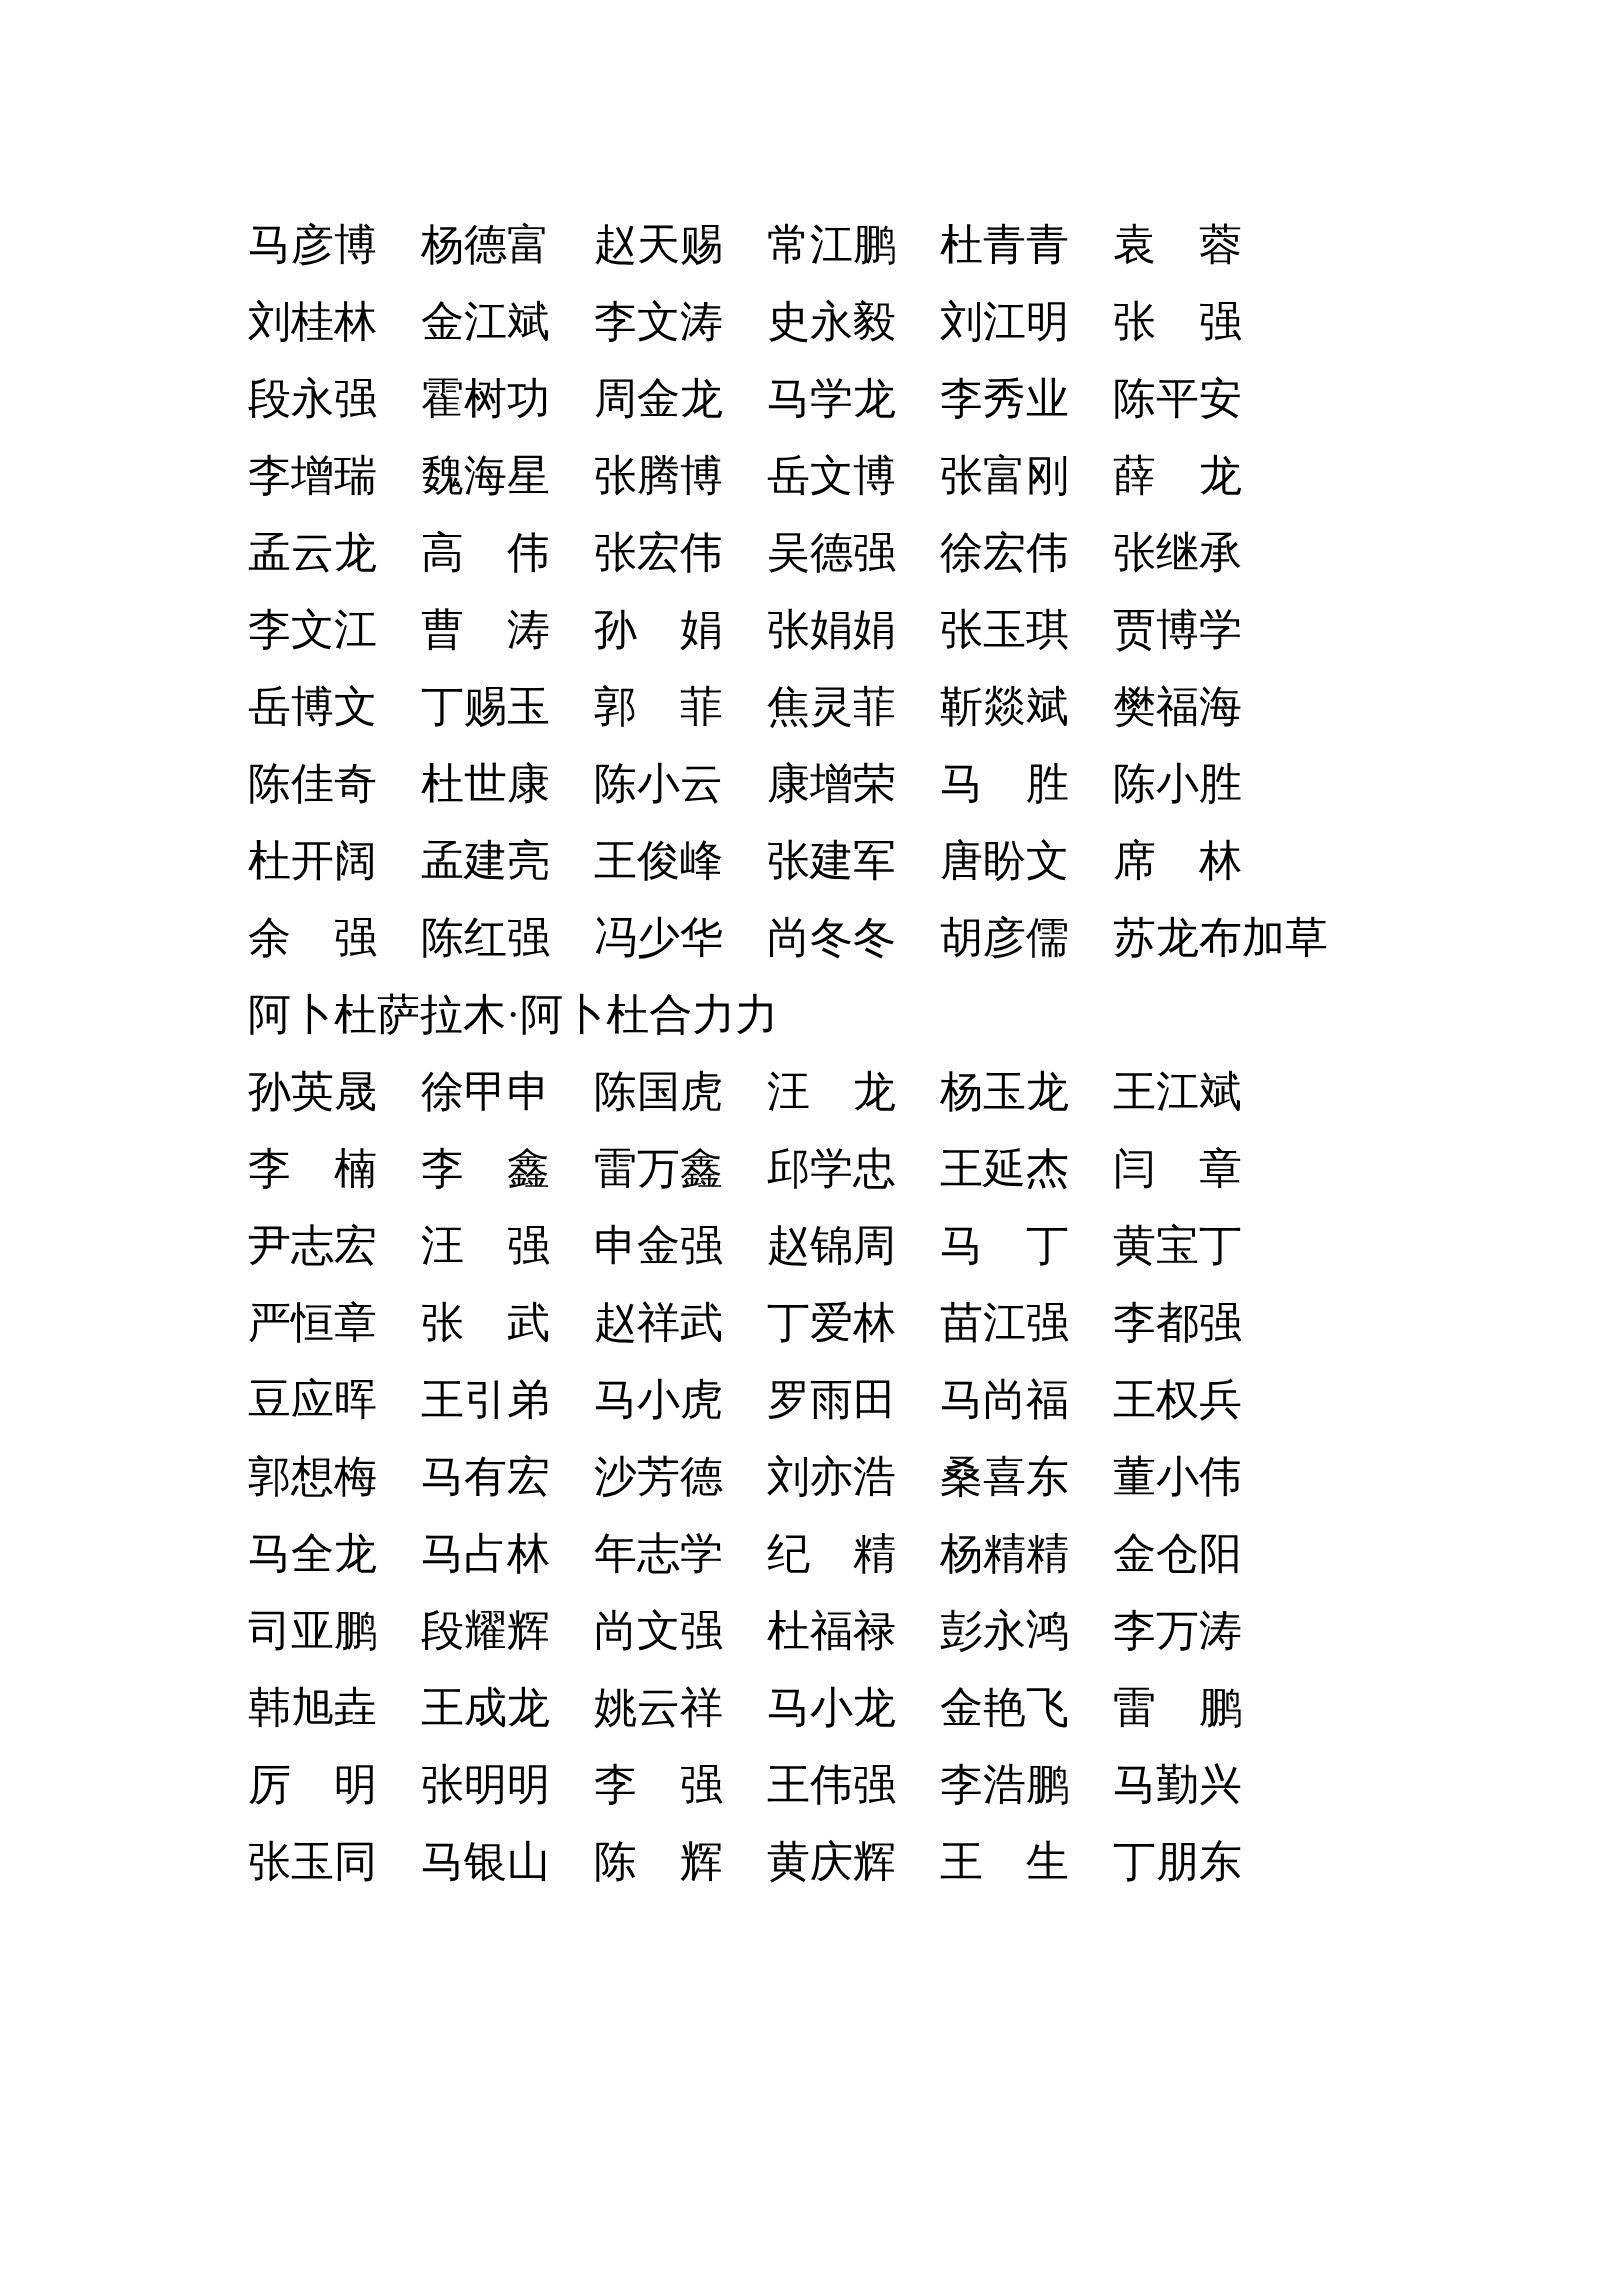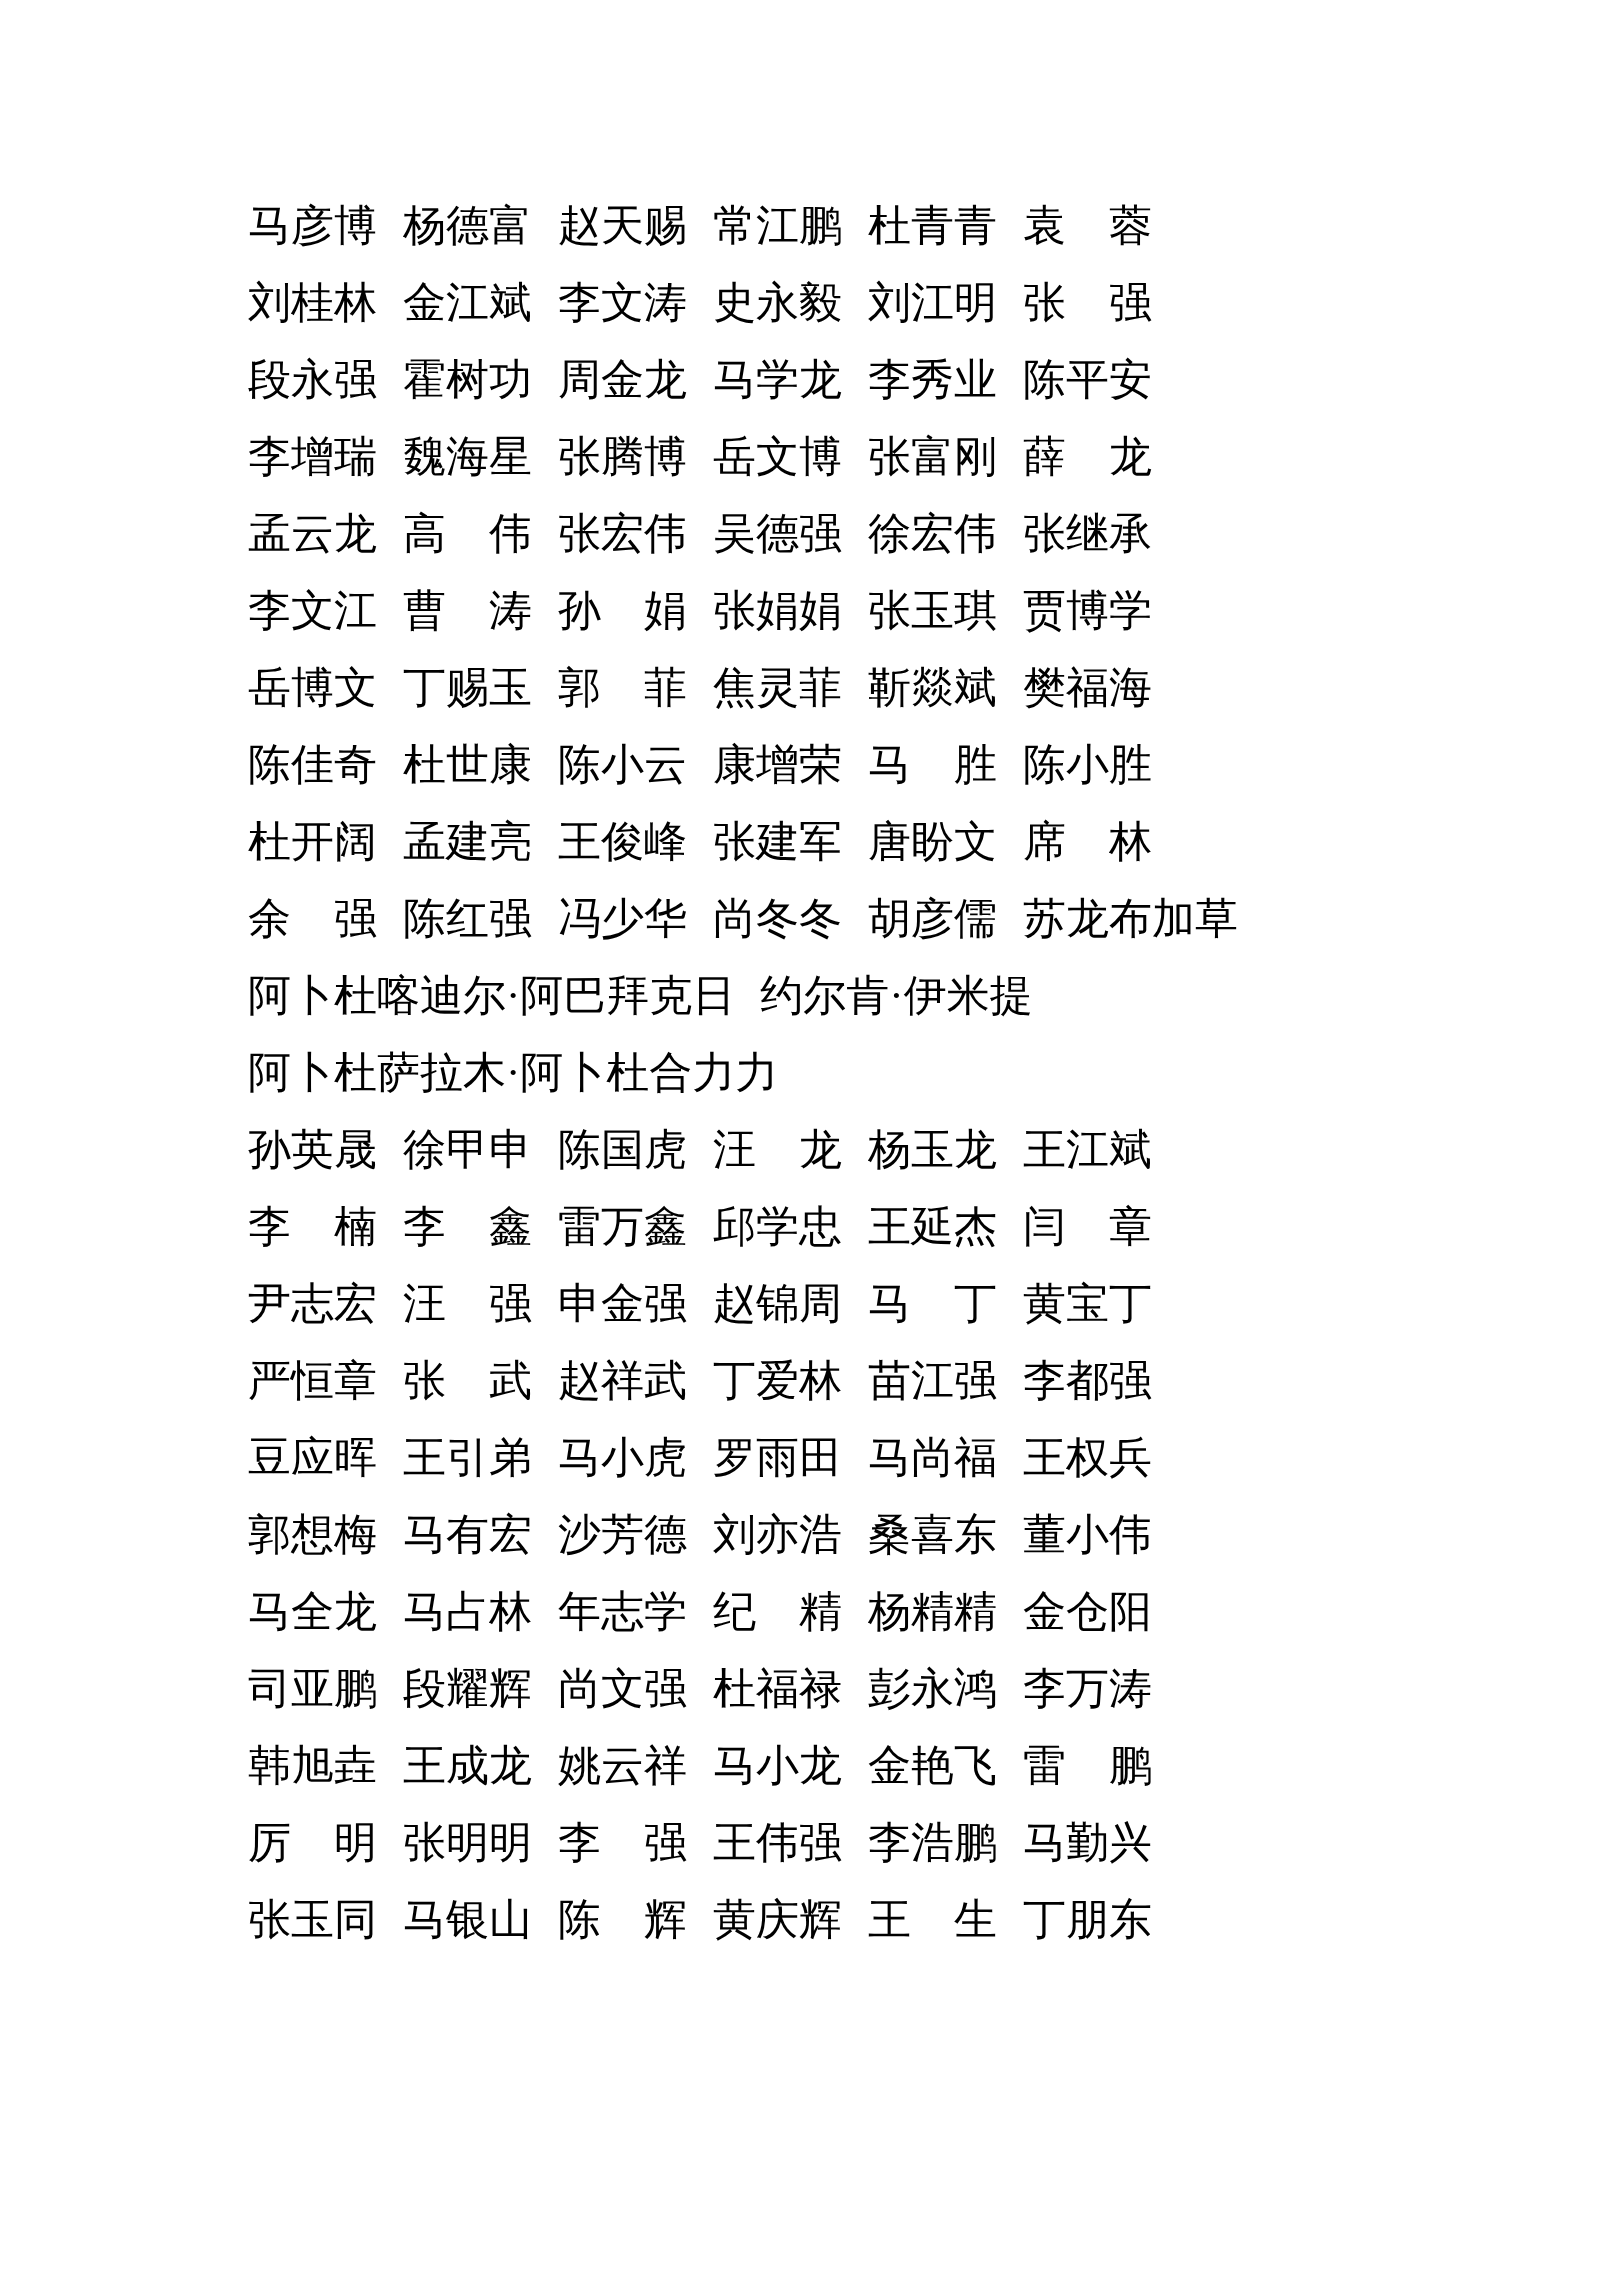--- a/index.html
+++ b/index.html
@@ -18,22 +18,22 @@
   }
   .content {
     position: absolute;
     left: 248px;
     top: 197px;
     width: 1126px;
   }
   .name-row {
     height: 77px;
     display: flex;
-    align-items: flex-start;
-    column-gap: 25px;
+    align-items: flex-end;
+    column-gap: 43px;
     font-size: 43px;
     white-space: pre;
   }
   .name-cell {
     flex: 0 0 auto;
     width: 130px;
     white-space: pre;
     overflow: visible;
   }
   .name-row.long .name-cell {
@@ -62,21 +62,20 @@
         <div class="name-row"><span class="name-cell">李增瑞</span><span class="name-cell">魏海星</span><span class="name-cell">张腾博</span><span class="name-cell">岳文博</span><span class="name-cell">张富刚</span><span class="name-cell">薛　龙</span></div>
         <div class="name-row"><span class="name-cell">孟云龙</span><span class="name-cell">高　伟</span><span class="name-cell">张宏伟</span><span class="name-cell">吴德强</span><span class="name-cell">徐宏伟</span><span class="name-cell">张继承</span></div>
         <div class="name-row"><span class="name-cell">李文江</span><span class="name-cell">曹　涛</span><span class="name-cell">孙　娟</span><span class="name-cell">张娟娟</span><span class="name-cell">张玉琪</span><span class="name-cell">贾博学</span></div>
         <div class="name-row"><span class="name-cell">岳博文</span><span class="name-cell">丁赐玉</span><span class="name-cell">郭　菲</span><span class="name-cell">焦灵菲</span><span class="name-cell">靳燚斌</span><span class="name-cell">樊福海</span></div>
         <div class="name-row"><span class="name-cell">陈佳奇</span><span class="name-cell">杜世康</span><span class="name-cell">陈小云</span><span class="name-cell">康增荣</span><span class="name-cell">马　胜</span><span class="name-cell">陈小胜</span></div>
         <div class="name-row"><span class="name-cell">杜开阔</span><span class="name-cell">孟建亮</span><span class="name-cell">王俊峰</span><span class="name-cell">张建军</span><span class="name-cell">唐盼文</span><span class="name-cell">席　林</span></div>
         <div class="name-row"><span class="name-cell">余　强</span><span class="name-cell">陈红强</span><span class="name-cell">冯少华</span><span class="name-cell">尚冬冬</span><span class="name-cell">胡彦儒</span><span class="name-cell">苏龙布加草</span></div>
       </div>
 
     <div>
-        <div class="name-row long"><span class="name-cell">阿卜杜喀迪尔·阿巴拜克日</span><span class="name-cell">约尔肯·伊米提</span></div>
         <div class="name-row long"><span class="name-cell">阿卜杜萨拉木·阿卜杜合力力</span></div>
       </div>
 
 
     <div>
         <div class="name-row"><span class="name-cell">孙英晟</span><span class="name-cell">徐甲申</span><span class="name-cell">陈国虎</span><span class="name-cell">汪　龙</span><span class="name-cell">杨玉龙</span><span class="name-cell">王江斌</span></div>
         <div class="name-row"><span class="name-cell">李　楠</span><span class="name-cell">李　鑫</span><span class="name-cell">雷万鑫</span><span class="name-cell">邱学忠</span><span class="name-cell">王延杰</span><span class="name-cell">闫　章</span></div>
         <div class="name-row"><span class="name-cell">尹志宏</span><span class="name-cell">汪　强</span><span class="name-cell">申金强</span><span class="name-cell">赵锦周</span><span class="name-cell">马　丁</span><span class="name-cell">黄宝丁</span></div>
         <div class="name-row"><span class="name-cell">严恒章</span><span class="name-cell">张　武</span><span class="name-cell">赵祥武</span><span class="name-cell">丁爱林</span><span class="name-cell">苗江强</span><span class="name-cell">李都强</span></div>
         <div class="name-row"><span class="name-cell">豆应晖</span><span class="name-cell">王引弟</span><span class="name-cell">马小虎</span><span class="name-cell">罗雨田</span><span class="name-cell">马尚福</span><span class="name-cell">王权兵</span></div>

